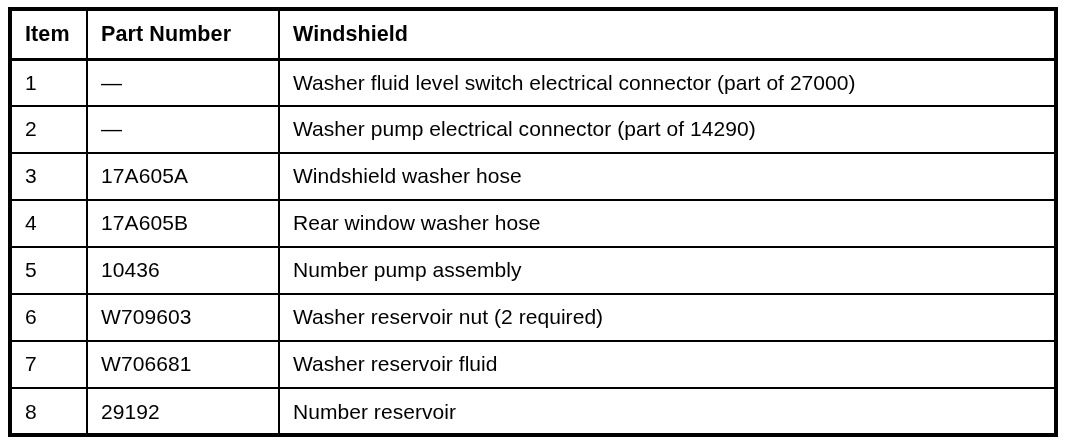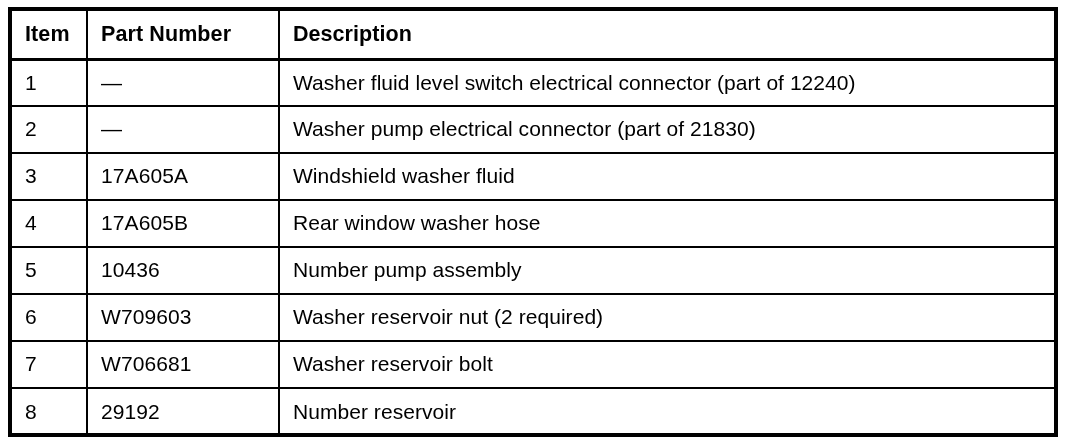--- a/index.html
+++ b/index.html
@@ -89,58 +89,58 @@
     <table class="parts-table">
       <colgroup>
         <col class="col-item">
         <col class="col-part">
         <col class="col-description">
       </colgroup>
       <thead>
         <tr>
           <th class="cell-item">Item</th>
           <th class="cell-part">Part Number</th>
-          <th class="cell-desc">Description</th>
+          <th class="cell-desc">Windshield</th>
         </tr>
       </thead>
       <tbody>
         <tr>
           <td class="cell-item">1</td>
           <td class="cell-part">—</td>
-          <td class="cell-desc">Washer fluid level switch electrical connector (part of 12240)</td>
+          <td class="cell-desc">Washer fluid level switch electrical connector (part of 27000)</td>
         </tr>
         <tr>
           <td class="cell-item">2</td>
           <td class="cell-part">—</td>
-          <td class="cell-desc">Washer pump electrical connector (part of 21830)</td>
+          <td class="cell-desc">Washer pump electrical connector (part of 14290)</td>
         </tr>
         <tr>
           <td class="cell-item">3</td>
           <td class="cell-part">17A605A</td>
-          <td class="cell-desc">Windshield washer fluid</td>
+          <td class="cell-desc">Windshield washer hose</td>
         </tr>
         <tr>
           <td class="cell-item">4</td>
           <td class="cell-part">17A605B</td>
           <td class="cell-desc">Rear window washer hose</td>
         </tr>
         <tr>
           <td class="cell-item">5</td>
           <td class="cell-part">10436</td>
           <td class="cell-desc">Number pump assembly</td>
         </tr>
         <tr>
           <td class="cell-item">6</td>
           <td class="cell-part">W709603</td>
           <td class="cell-desc">Washer reservoir nut (2 required)</td>
         </tr>
         <tr>
           <td class="cell-item">7</td>
           <td class="cell-part">W706681</td>
-          <td class="cell-desc">Washer reservoir bolt</td>
+          <td class="cell-desc">Washer reservoir fluid</td>
         </tr>
         <tr>
           <td class="cell-item">8</td>
           <td class="cell-part">29192</td>
           <td class="cell-desc">Number reservoir</td>
         </tr>
       </tbody>
     </table>
   </div>
 

